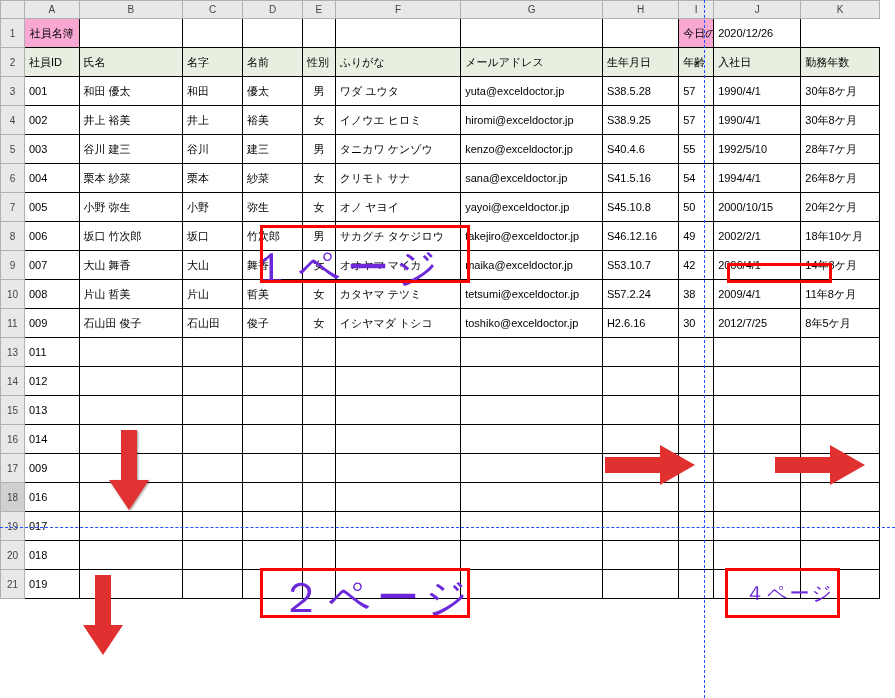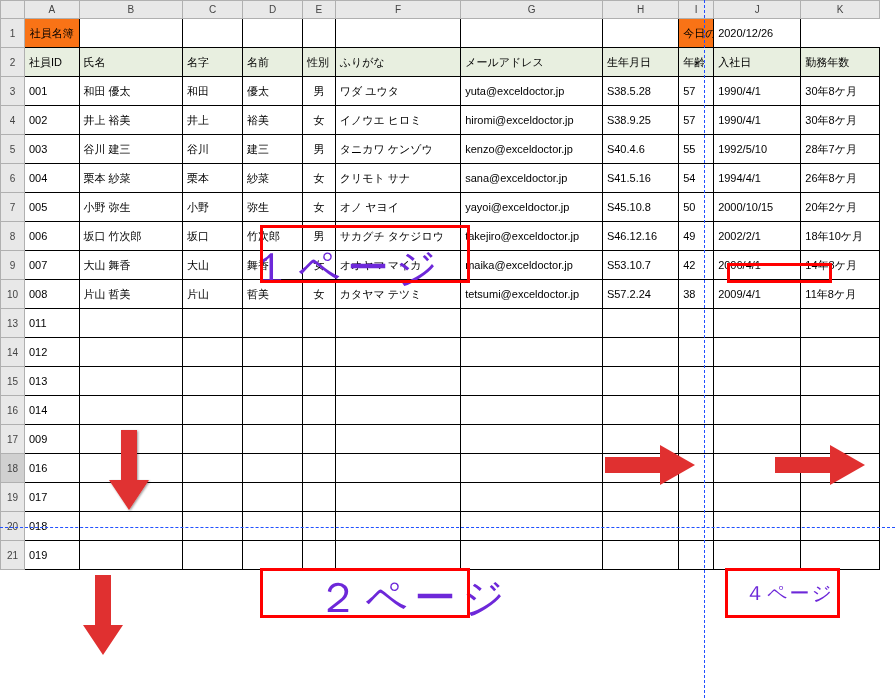--- a/index.html
+++ b/index.html
@@ -46,36 +46,36 @@
     background: #fff;
     white-space: nowrap;
     overflow: hidden;
   }
   td.hdr {
     background: #e8efe0;
     text-align: left;
     font-weight: normal;
   }
   td.hdr-top {
-    background: #f97316;
+    background: #f9a8d4;
     text-align: center;
   }
   .center { text-align: center; }
   .right { }
   .watermark {
     position: absolute;
     color: #6d28d9;
     font-size: 42px;
     font-family: Liberation Serif, serif;
     letter-spacing: 6px;
     pointer-events: none;
     z-index: 1;
   }
   .wm1 { left: 250px; top: 240px; }
-  .wm2 { left: 280px; top: 570px; margin-left: 37px; }
+  .wm2 { left: 280px; top: 570px; }
   .wm3 { left: 745px; top: 580px; font-size: 20px; letter-spacing: 2px; }
   .redbox {
     position: absolute;
     border: 3px solid #f00;
     pointer-events: none;
     z-index: 3;
   }
   .arrow {
     position: absolute;
     z-index: 3;
@@ -267,20 +267,34 @@
         <td class="cell">哲美</td>
         <td class="cell center">女</td>
         <td class="cell">カタヤマ テツミ</td>
         <td class="cell">tetsumi@exceldoctor.jp</td>
         <td class="cell right">S57.2.24</td>
         <td class="cell right">38</td>
         <td class="cell right">2009/4/1</td>
         <td class="cell">11年8ケ月</td>
       </tr>
       <tr>
+        <td class="rowhdr">11</td>
+        <td class="cell">009</td>
+        <td class="cell">石山田 俊子</td>
+        <td class="cell">石山田</td>
+        <td class="cell">俊子</td>
+        <td class="cell center">女</td>
+        <td class="cell">イシヤマダ トシコ</td>
+        <td class="cell">toshiko@exceldoctor.jp</td>
+        <td class="cell right">H2.6.16</td>
+        <td class="cell right">30</td>
+        <td class="cell right">2012/7/25</td>
+        <td class="cell">8年5ケ月</td>
+      </tr>
+      <tr>
         <td class="rowhdr">13</td>
         <td class="cell">011</td>
         <td class="cell"></td>
         <td class="cell"></td>
         <td class="cell"></td>
         <td class="cell"></td>
         <td class="cell"></td>
         <td class="cell"></td>
         <td class="cell"></td>
         <td class="cell"></td>

